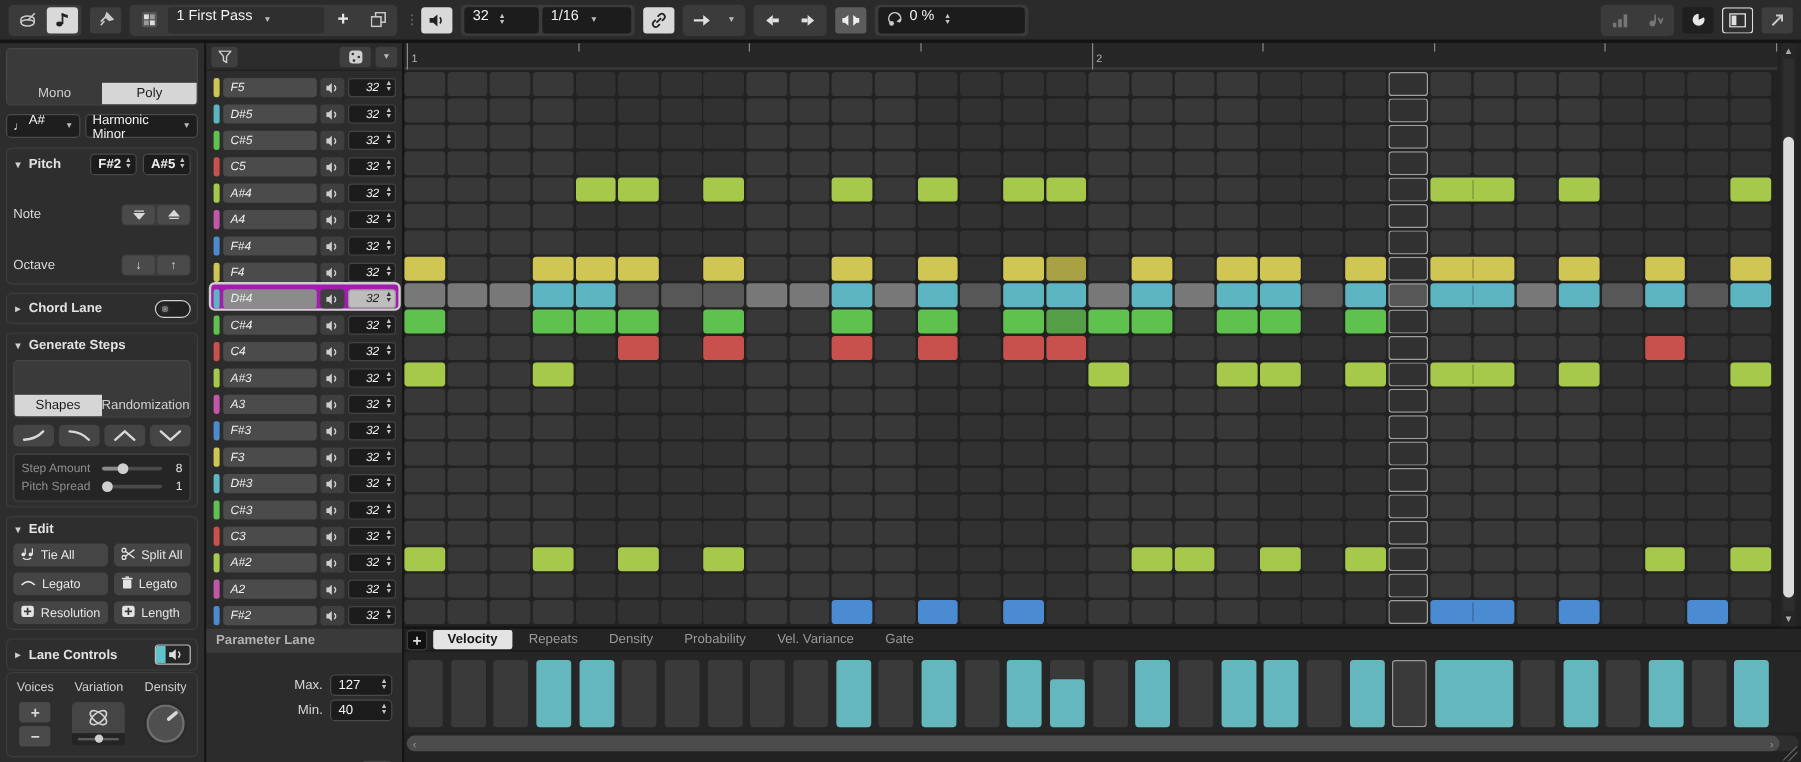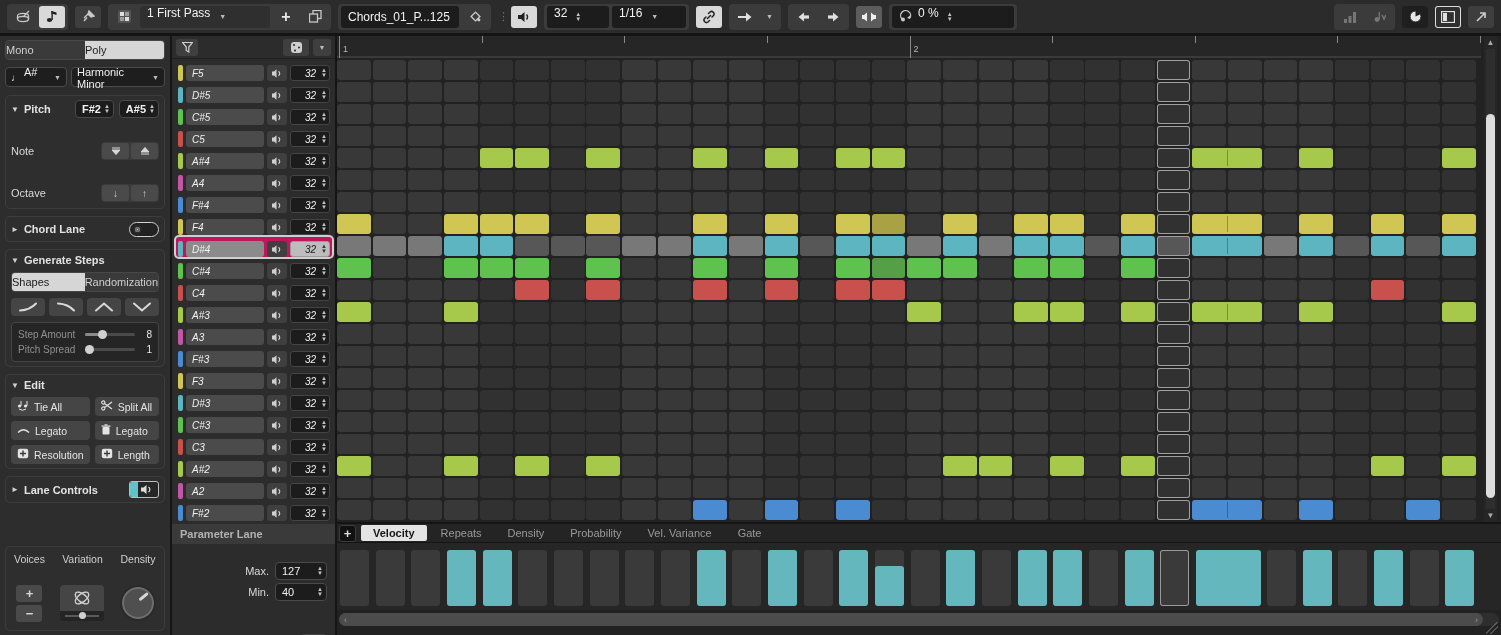--- a/index.html
+++ b/index.html
@@ -26,21 +26,21 @@
 
   
   #content { display:flex; height:599px; }
   #sidebar { position:relative; width:172px; background:#2d2d2d; border-right:2px solid #151515; padding:4px 5px; }
   #lanecol { position:relative; width:165px; background:#2c2c2c; border-right:2px solid #151515; }
   #main { position:relative; flex:1; background:#222; }
 
   
   .box { border:1px solid #3d3d3d; border-radius:5px; margin-bottom:7px; padding:4px 5px; background:#2e2e2e; }
   .seg2 { display:flex; background:#3a3a3a; border-radius:4px; overflow:hidden; border:1px solid #474747; }
-  .seg { flex:1; font-size:11px; color:#cfcfcf; padding:3px 0; background:#3a3a3a; }
+  .seg { flex:1; text-align:center; font-size:11px; color:#cfcfcf; padding:3px 0; background:#3a3a3a;margin-top:28px; }
   .seg.active { background:#d6d6d6; color:#1b1b1b; }
   .ddrow { display:flex; gap:4px; margin:7px 0 8px; }
   .dd { display:flex; align-items:center; height:20px; background:#1e1e1e; border:1px solid #4a4a4a; border-radius:4px; padding:0 5px; font-size:11px; color:#f0f0f0; }
   .dd .grow { flex:1; }
   .sechead { display:flex; align-items:center; font-size:11px; font-weight:bold; color:#e2e2e2; gap:5px; }
   .tri { font-size:8px; color:#cfcfcf; }
   .stepfield { display:flex; align-items:center; background:#1c1c1c; border:1px solid #4a4a4a; border-radius:4px; height:18px; padding:0 3px 0 6px; font-size:11px; color:#f0f0f0; }
   .srow { display:flex; align-items:center; justify-content:space-between; margin-top:24px; font-size:11px; color:#d8d8d8; }
   .btn2 { display:flex; gap:2px; background:#3a3a3a; border-radius:4px; padding:1px; }
   .sbtn { display:flex; align-items:center; justify-content:center; width:27px; height:16px; background:#4a4a4a; border-radius:3px; color:#d8d8d8; font-size:10px; }
@@ -52,39 +52,39 @@
   .sliderrow { display:flex; align-items:center; gap:5px; height:15px; font-size:10px; color:#8f8f8f; }
   .slidertrack { position:relative; flex:1; height:3px; background:#4a4a4a; border-radius:2px; }
   .sliderfill { position:absolute; left:0; top:0; height:3px; background:#8a8a8a; border-radius:2px; }
   .sliderthumb { position:absolute; top:-3px; width:9px; height:9px; border-radius:50%; background:#d0d0d0; }
   .sliderval { width:12px; text-align:right; color:#e8e8e8; font-size:10px; }
   .editgrid { display:grid; grid-template-columns:1fr 1fr; gap:5px; margin-top:6px; }
   .editbtn { display:flex; align-items:center; gap:5px; height:19px; background:#454545; border-radius:4px; padding:0 6px; font-size:10.5px; color:#e4e4e4; }
   .lanectrlbtn { display:flex; align-items:center; width:30px; height:17px; background:#262626; border:1px solid #bdbdbd; border-radius:3px; overflow:hidden; }
   .lanectrlbtn .tealbar { width:8px; height:100%; background:#5fc3c9; }
   #sbfooter { position:absolute; left:5px; right:5px; bottom:4px; border:1px solid #3d3d3d; border-radius:5px; background:#2e2e2e; padding:6px 8px 8px; display:flex; justify-content:space-between; }
-  .fcol { display:flex; flex-direction:column; align-items:center; gap:20px; font-size:10.5px; color:#cfcfcf; }
+  .fcol { display:flex; flex-direction:column; align-items:center; gap:6px; font-size:10.5px; color:#cfcfcf; }
   .pmbtn { width:26px; height:17px; background:#4a4a4a; border-radius:3px; color:#d8d8d8; display:flex; align-items:center; justify-content:center; font-size:13px; font-weight:bold; }
   .varbtn { width:44px; height:26px; background:#454545; border-radius:4px 4px 0 0; display:flex; align-items:center; justify-content:center; }
   .varslider { width:44px; height:10px; background:#242424; border-radius:0 0 3px 3px; position:relative; }
   .varslider .vtrack { position:absolute; left:5px; right:5px; top:4px; height:2px; background:#5a5a5a; }
   .varslider .vknob { position:absolute; left:19px; top:1px; width:7px; height:7px; border-radius:50%; background:#cfcfcf; }
   .knob { position:relative; width:36px; height:36px; border-radius:50%; background:#4f4f4f; border:2px solid #2a2a2a; box-shadow:0 0 0 2px #6e6e6e inset; }
   .knob .ptr { position:absolute; left:50%; top:50%; width:11px; height:2.5px; background:#d8d8d8; transform:rotate(-40deg) translate(5px,-6px); border-radius:2px; }
 
   
   #lanehdr { display:flex; align-items:center; height:23px; padding:0 4px; gap:4px; border-bottom:1px solid #202020; }
   .lhbtn { display:flex; align-items:center; justify-content:center; width:22px; height:17px; background:#3f3f3f; border-radius:3px; }
   #lanes { padding:2px 3px 0 4px; }
   .lane { display:flex; align-items:flex-end; gap:3px; height:20px; margin-bottom:2px; border-radius:3px; padding:0 2px;font-style:italic; }
   .lane .swatch { width:5px; height:16px; border-radius:2px; }
   .lane .lname { flex:1; height:16px; background:#4b4b4b; border-radius:3px; font-size:10px; color:#f0f0f0; display:flex; align-items:center; padding-left:6px; }
   .lane .spk { width:20px; height:16px; background:#3f3f3f; border-radius:3px; display:flex; align-items:center; justify-content:center; }
   .lane .cnt { width:40px; height:16px; background:#1c1c1c; border:1px solid #444; border-radius:3px; display:flex; align-items:center; justify-content:flex-end; padding:0 2px; font-size:10px; color:#f0f0f0; }
-  .lane.sel { box-shadow:0 0 0 2px #cfcfcf; background:#be185d; }
+  .lane.sel { box-shadow:0 0 0 2px #cfcfcf; background:#a21caf; }
   .lane.sel .lname { background:#8b8b8b; }
   .lane.sel .cnt { background:#bdbdbd; color:#1c1c1c; border-color:#9a9a9a; }
   .lane.sel .cnt .spin { color:#333; }
   #plbar { height:20px; background:#3a3a3a; display:flex; align-items:center; padding-left:8px; font-size:11px; font-weight:bold; color:#b2b2b2; margin-top:3px; }
   #plparams { position:relative; height:100%; }
   .plrow { display:flex; align-items:center; justify-content:flex-end; gap:6px; padding-right:8px; margin-top:3px; font-size:11px; color:#d8d8d8; }
   .plrow .stepfield { width:52px; justify-content:space-between; }
   #dicebottom { position:absolute; right:8px; top:72px; width:26px; height:22px; background:#454545; border-radius:4px; display:flex; align-items:center; justify-content:center; }
 
   
@@ -161,31 +161,20 @@
       </div>
       <div class="darkfield" style="width:130px; background:#2f2f2f">
           <span class="grow">1 First Pass</span>
           <span class="ddarrow">▼</span>
         </div>
       <div class="tbtn" style="color:#e8e8e8;font-size:16px;font-weight:bold">+</div>
       <div class="tbtn">
         <svg width="13" height="13" viewBox="0 0 13 13">
             <rect x="4" y="0.5" width="8" height="8" fill="none" stroke="#c9c9c9" stroke-width="1.3"></rect>
             <rect x="0.5" y="4" width="8" height="8" fill="#3b3b3b" stroke="#c9c9c9" stroke-width="1.3"></rect>
-          </svg>
-      </div>
-    </div>
-    <div class="tbgroup">
-      <div class="darkfield" style="width:118px">
-          <span>Chords_01_P...125</span>
-        </div>
-      <div class="tbtn">
-        <svg width="13" height="13" viewBox="0 0 13 13">
-            <rect x="3.4" y="3.4" width="6.2" height="6.2" transform="rotate(45 6.5 6.5)" fill="none" stroke="#c9c9c9" stroke-width="1.4"></rect>
-            <circle cx="9.8" cy="9.8" r="1.6" fill="#c9c9c9"></circle>
           </svg>
       </div>
     </div>
     <div class="vdots">⋮</div>
     <div class="tbtn active">
       <svg width="14" height="12" viewBox="0 0 14 12">
           <path d="M1 4 L4 4 L7.5 1 L7.5 11 L4 8 L1 8 Z" fill="#222"></path>
           <path d="M9.5 3.5 A3.5 3.5 0 0 1 9.5 8.5" fill="none" stroke="#222" stroke-width="1.4"></path>
         </svg>
     </div>

